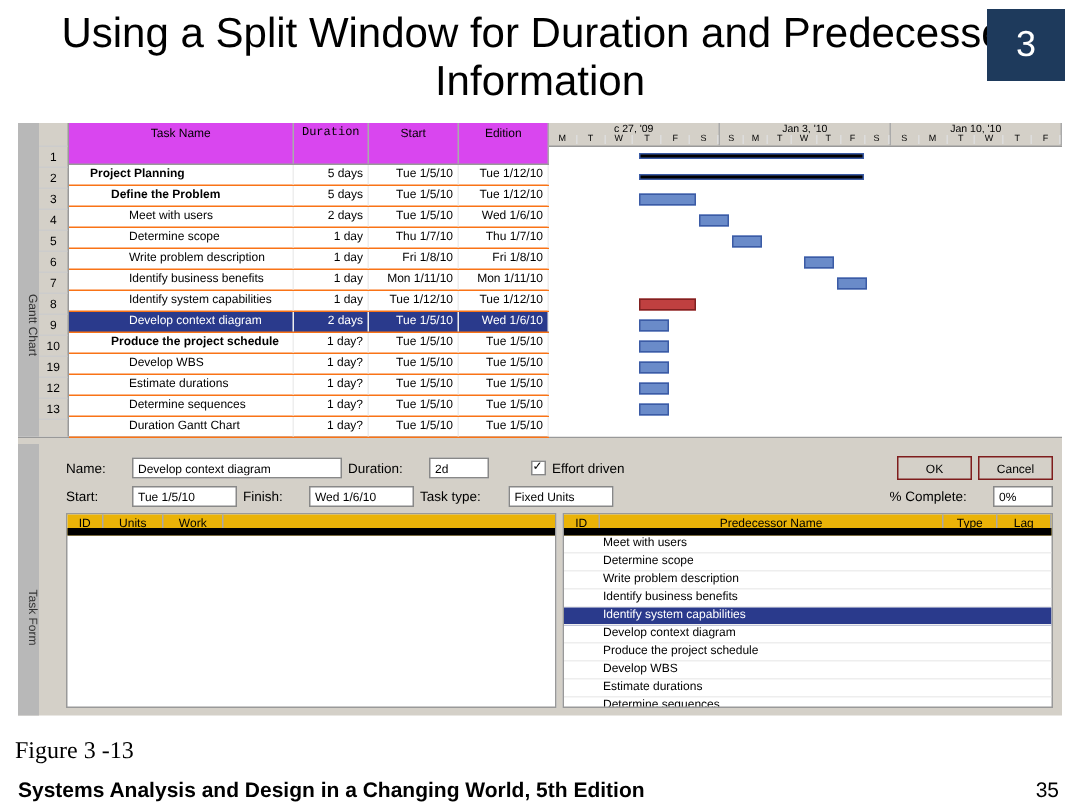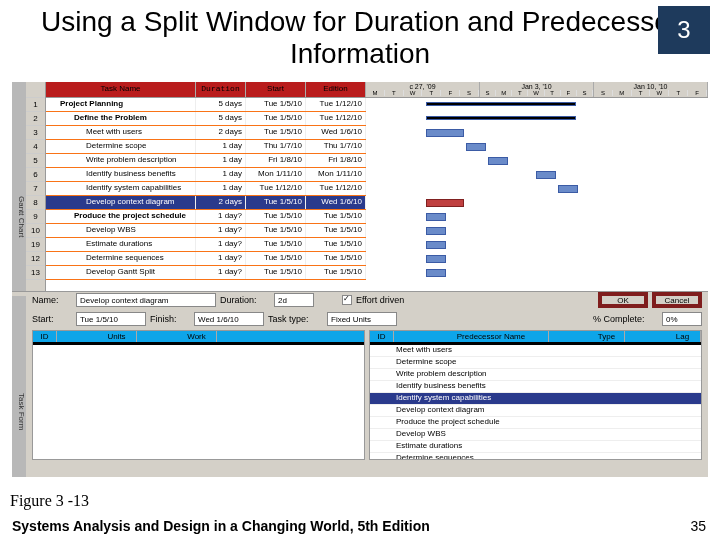--- a/index.html
+++ b/index.html
@@ -11,21 +11,21 @@
   .pagenum { position: absolute; bottom: 6px; right: 14px; font-size: 14px; }
 
   .app { position: absolute; top: 82px; left: 12px; width: 696px; height: 395px; background: #fff; font-size: 9px; font-family: Tahoma, Arial, sans-serif; }
 
   
   .top-pane { display: flex; height: 210px; border-bottom: 1px solid #999; }
   .sidebar { width: 14px; background: #b8b8b8; writing-mode: vertical-rl; text-align: center; font-size: 8px; color: #333; padding-top: 60px; }
   .rowhdr-col { width: 20px; background: #d4d0c8; border-right: 1px solid #999; }
   .rowhdr { height: 14px; border-bottom: 1px solid #ccc; text-align: center; font-size: 8px; line-height: 14px; color: #000; }
   .task-table { width: 320px; }
-  .thead { display: flex; background: #b91c1c; border-bottom: 1px solid #999; height: 16px; }
+  .thead { display: flex; background: #d946ef; border-bottom: 1px solid #999; height: 28px; }
   .th { border-right: 1px solid #aaa; font-size: 8px; padding: 2px 3px; text-align: center; }
   .th.name { width: 150px; flex: 1; }
   .th.dur  { width: 50px; font-family: Liberation Mono, monospace; }
   .th.start{ width: 60px; }
   .th.fin  { width: 60px; }
   .tbody { }
   .trow { display: flex; height: 14px; border-bottom: 1px solid #f97316; }
   .trow.sel { background: #2a3a8c; color: #fff; }
   .td { border-right: 1px solid #eee; font-size: 8px; padding: 1px 3px; overflow: hidden; white-space: nowrap; }
   .td.name { width: 150px; flex: 1; }
@@ -42,34 +42,34 @@
   .gcol .sub { display: flex; }
   .gcol .sub span { flex: 1; font-size: 6px; border-right: 1px solid #ddd; }
   .gbody { position: relative; height: 194px; }
   .gbar { position: absolute; height: 8px; background: #6a8bc9; border: 1px solid #3b5ba5; }
   .gbar.summary { background: #000; height: 4px; }
   .gbar.crit { background: #c04040; border-color: #802020; }
 
   
   .bottom-pane { height: 185px; background: #d4d0c8; display: flex; flex-direction: column; }
   .form-sidebar { width: 14px; background: #b8b8b8; position: absolute; left: 0; top: 214px; bottom: 0; writing-mode: vertical-rl; font-size: 8px; text-align: center; padding-top: 50px; color: #333;}
-  .form-body { margin-left: 14px; padding: 0 6px; }
+  .form-body { margin-left: 26px; padding: 12px 6px; }
   .form-row { display: flex; align-items: center; gap: 4px; margin-bottom: 4px; }
   .flabel { font-size: 9px; width: 40px; }
   .finput { background: #fff; border: 1px solid #888; height: 14px; font-size: 8px; padding: 0 3px; }
   .finput.w140 { width: 140px; }
   .finput.w70 { width: 70px; }
   .finput.w40 { width: 40px; }
-  .fbtn { background: #d4d0c8; border: 4px solid #7f1d1d; width: 50px; height: 16px; font-size: 8px; }
+  .fbtn { background: #d4d0c8; border: 1px solid #7f1d1d; width: 50px; height: 16px; font-size: 8px; }
   .fcheck { width: 10px; height: 10px; border: 1px solid #888; background: #fff; display: inline-block; position: relative; }
   .fcheck::after { content: "✓"; font-size: 8px; position: absolute; top: -2px; left: 0; }
 
   .sub-tables { display: flex; margin-top: 4px; gap: 4px; height: 130px; }
   .sub-table { flex: 1; background: #fff; border: 1px solid #999; display: flex; flex-direction: column; }
-  .sub-thead { display: flex; background: #0ea5e9; border-bottom: 3px solid #000000; height: 14px; gap: 40px; }
+  .sub-thead { display: flex; background: #eab308; border-bottom: 5px solid #000000; height: 14px; }
   .sth { flex: 1; border-right: 1px solid #aaa; font-size: 8px; padding: 1px 2px; text-align: center; }
   .sth.narrow { flex: 0 0 24px; }
   .sub-tbody { flex: 1; overflow: hidden; }
   .srow { height: 12px; border-bottom: 1px solid #eee; display: flex; font-size: 8px; }
   .srow.sel { background: #2a3a8c; color: #fff; }
   .scell { flex: 1; padding: 0 2px; overflow: hidden; white-space: nowrap; }
   .scell.narrow { flex: 0 0 24px; }
 </style>
 </head>
 <body>
@@ -172,21 +172,21 @@
             <div class="td start">Tue 1/5/10</div>
             <div class="td fin">Tue 1/5/10</div>
           </div>
           <div class="trow">
             <div class="td name indent3" style="">Determine sequences</div>
             <div class="td dur">1 day?</div>
             <div class="td start">Tue 1/5/10</div>
             <div class="td fin">Tue 1/5/10</div>
           </div>
           <div class="trow">
-            <div class="td name indent3" style="">Develop Gantt Split</div>
+            <div class="td name indent3" style="">Duration Gantt Chart</div>
             <div class="td dur">1 day?</div>
             <div class="td start">Tue 1/5/10</div>
             <div class="td fin">Tue 1/5/10</div>
           </div>
         </div>
     </div>
     <div class="gantt">
       <div class="gantt-head">
         <div class="gcol"><span>c 27, '09</span><div class="sub">
               <span>M</span>

